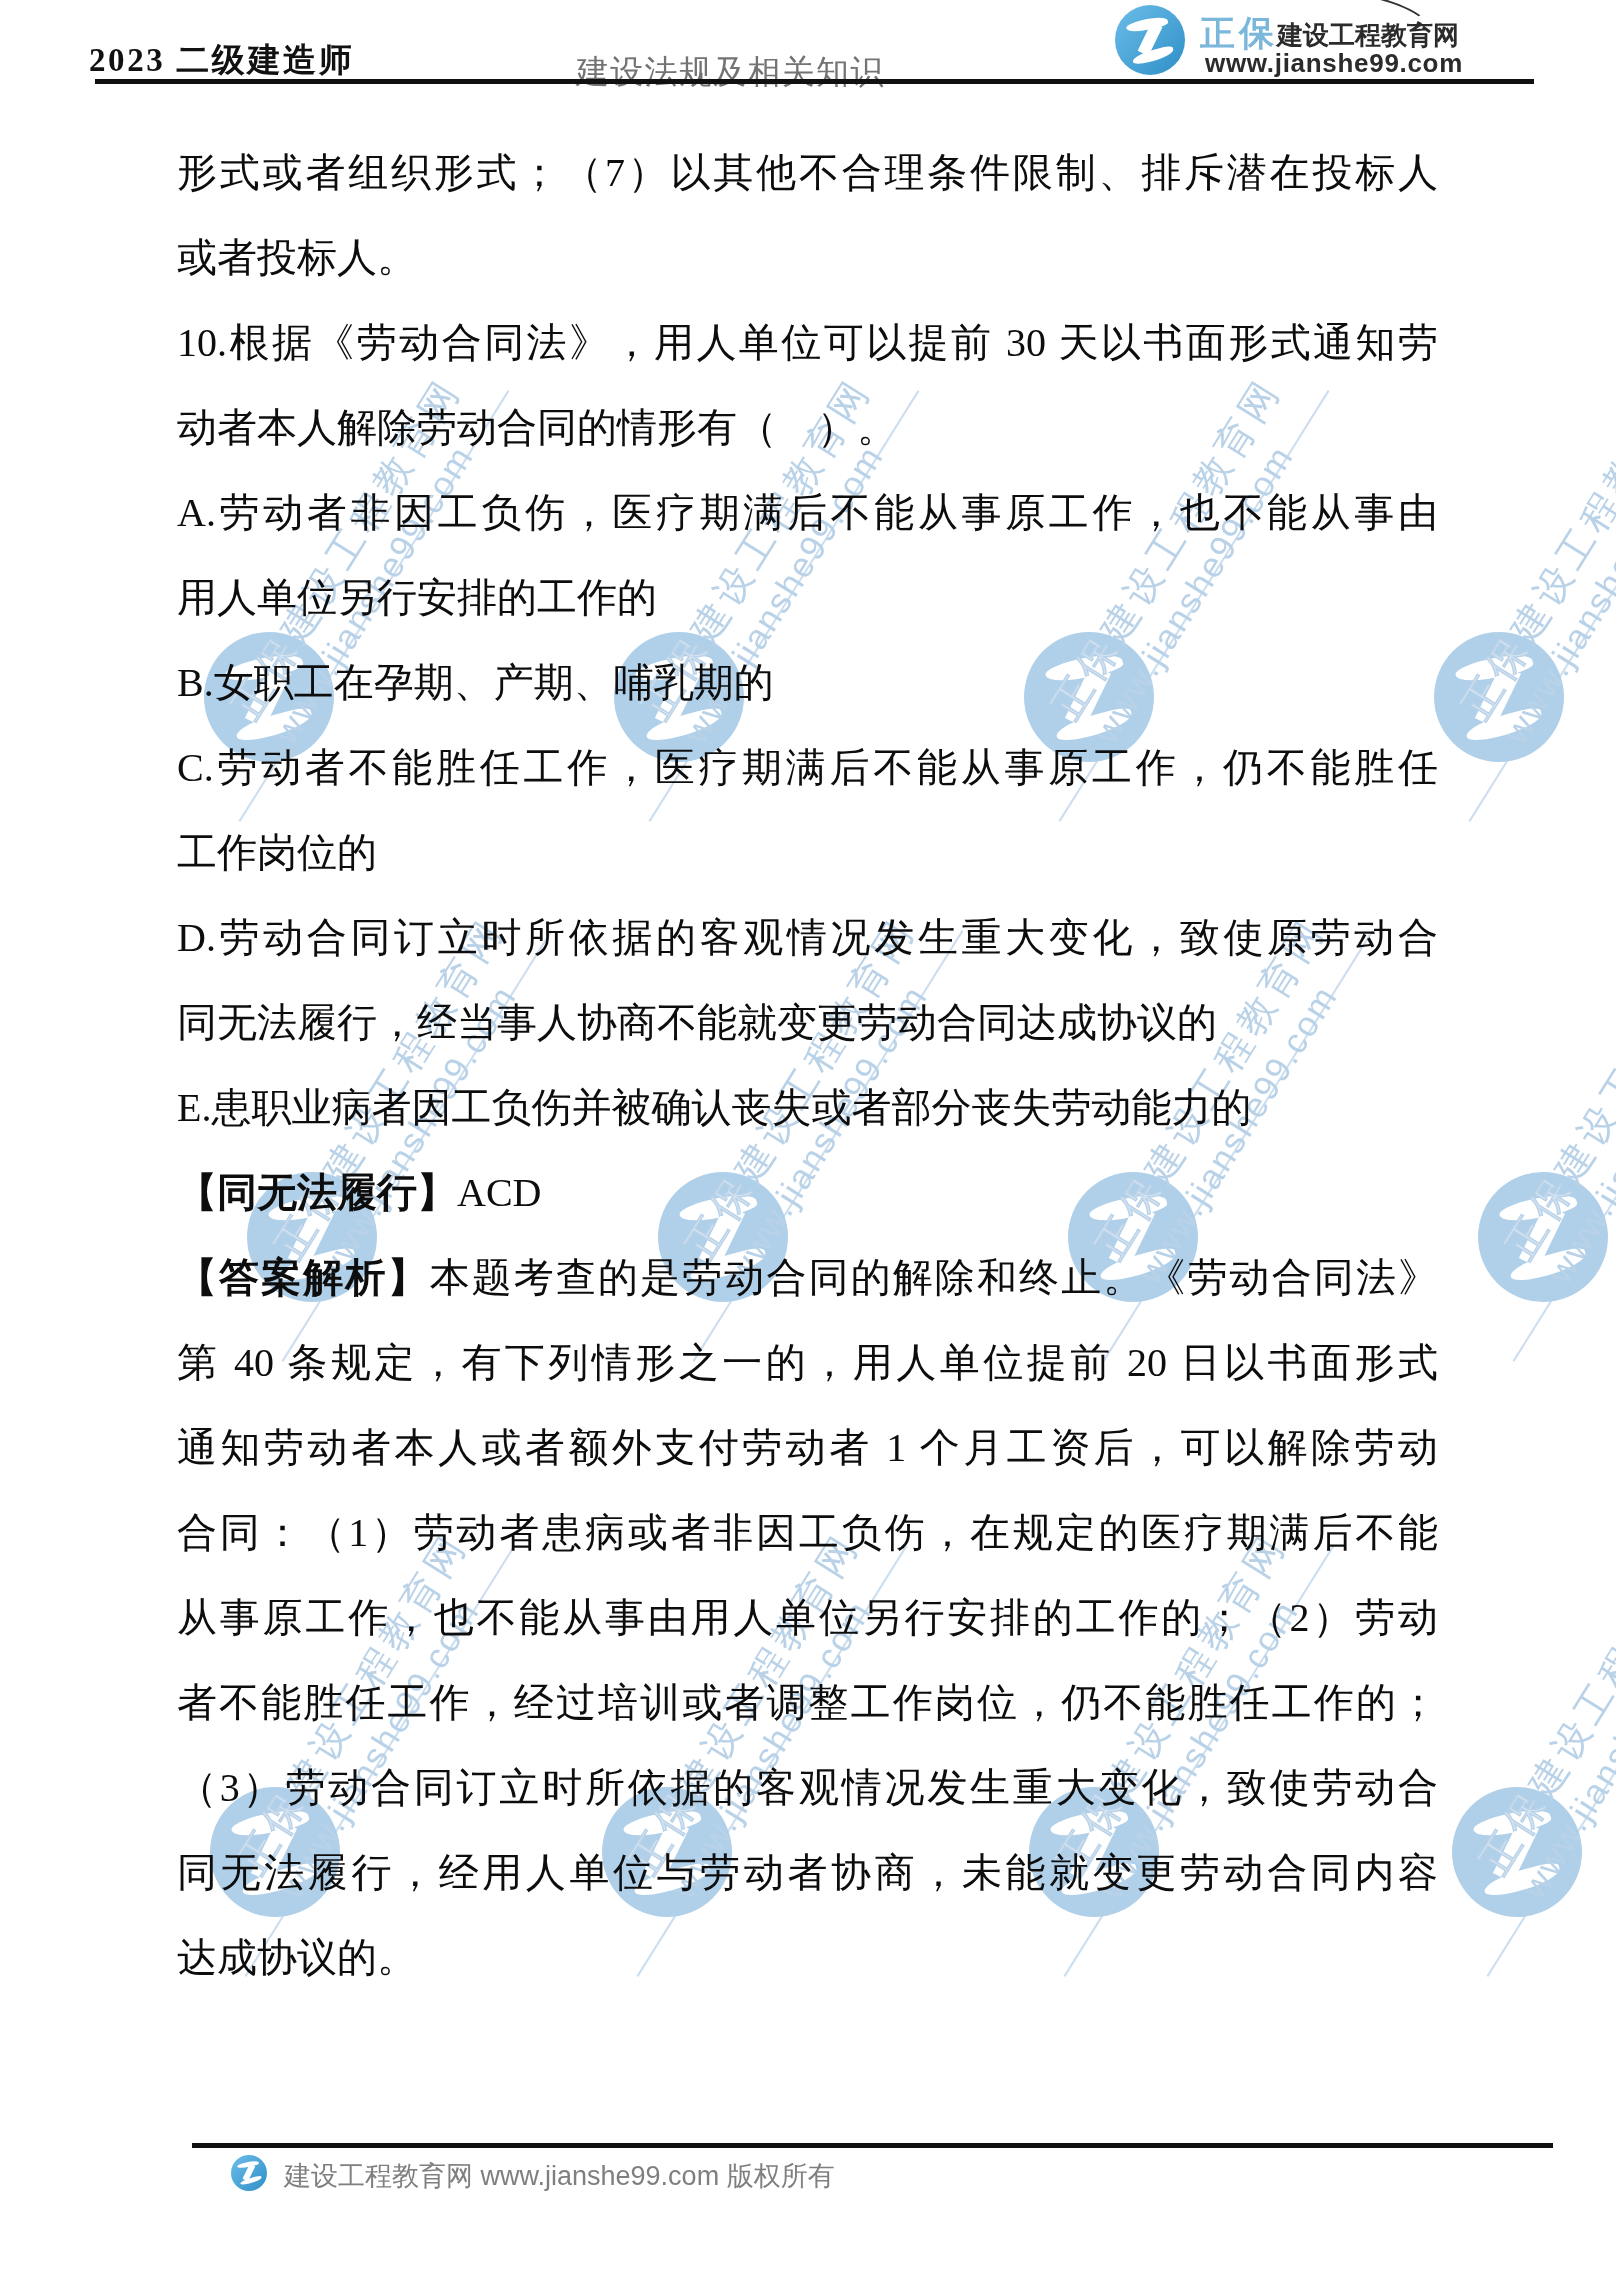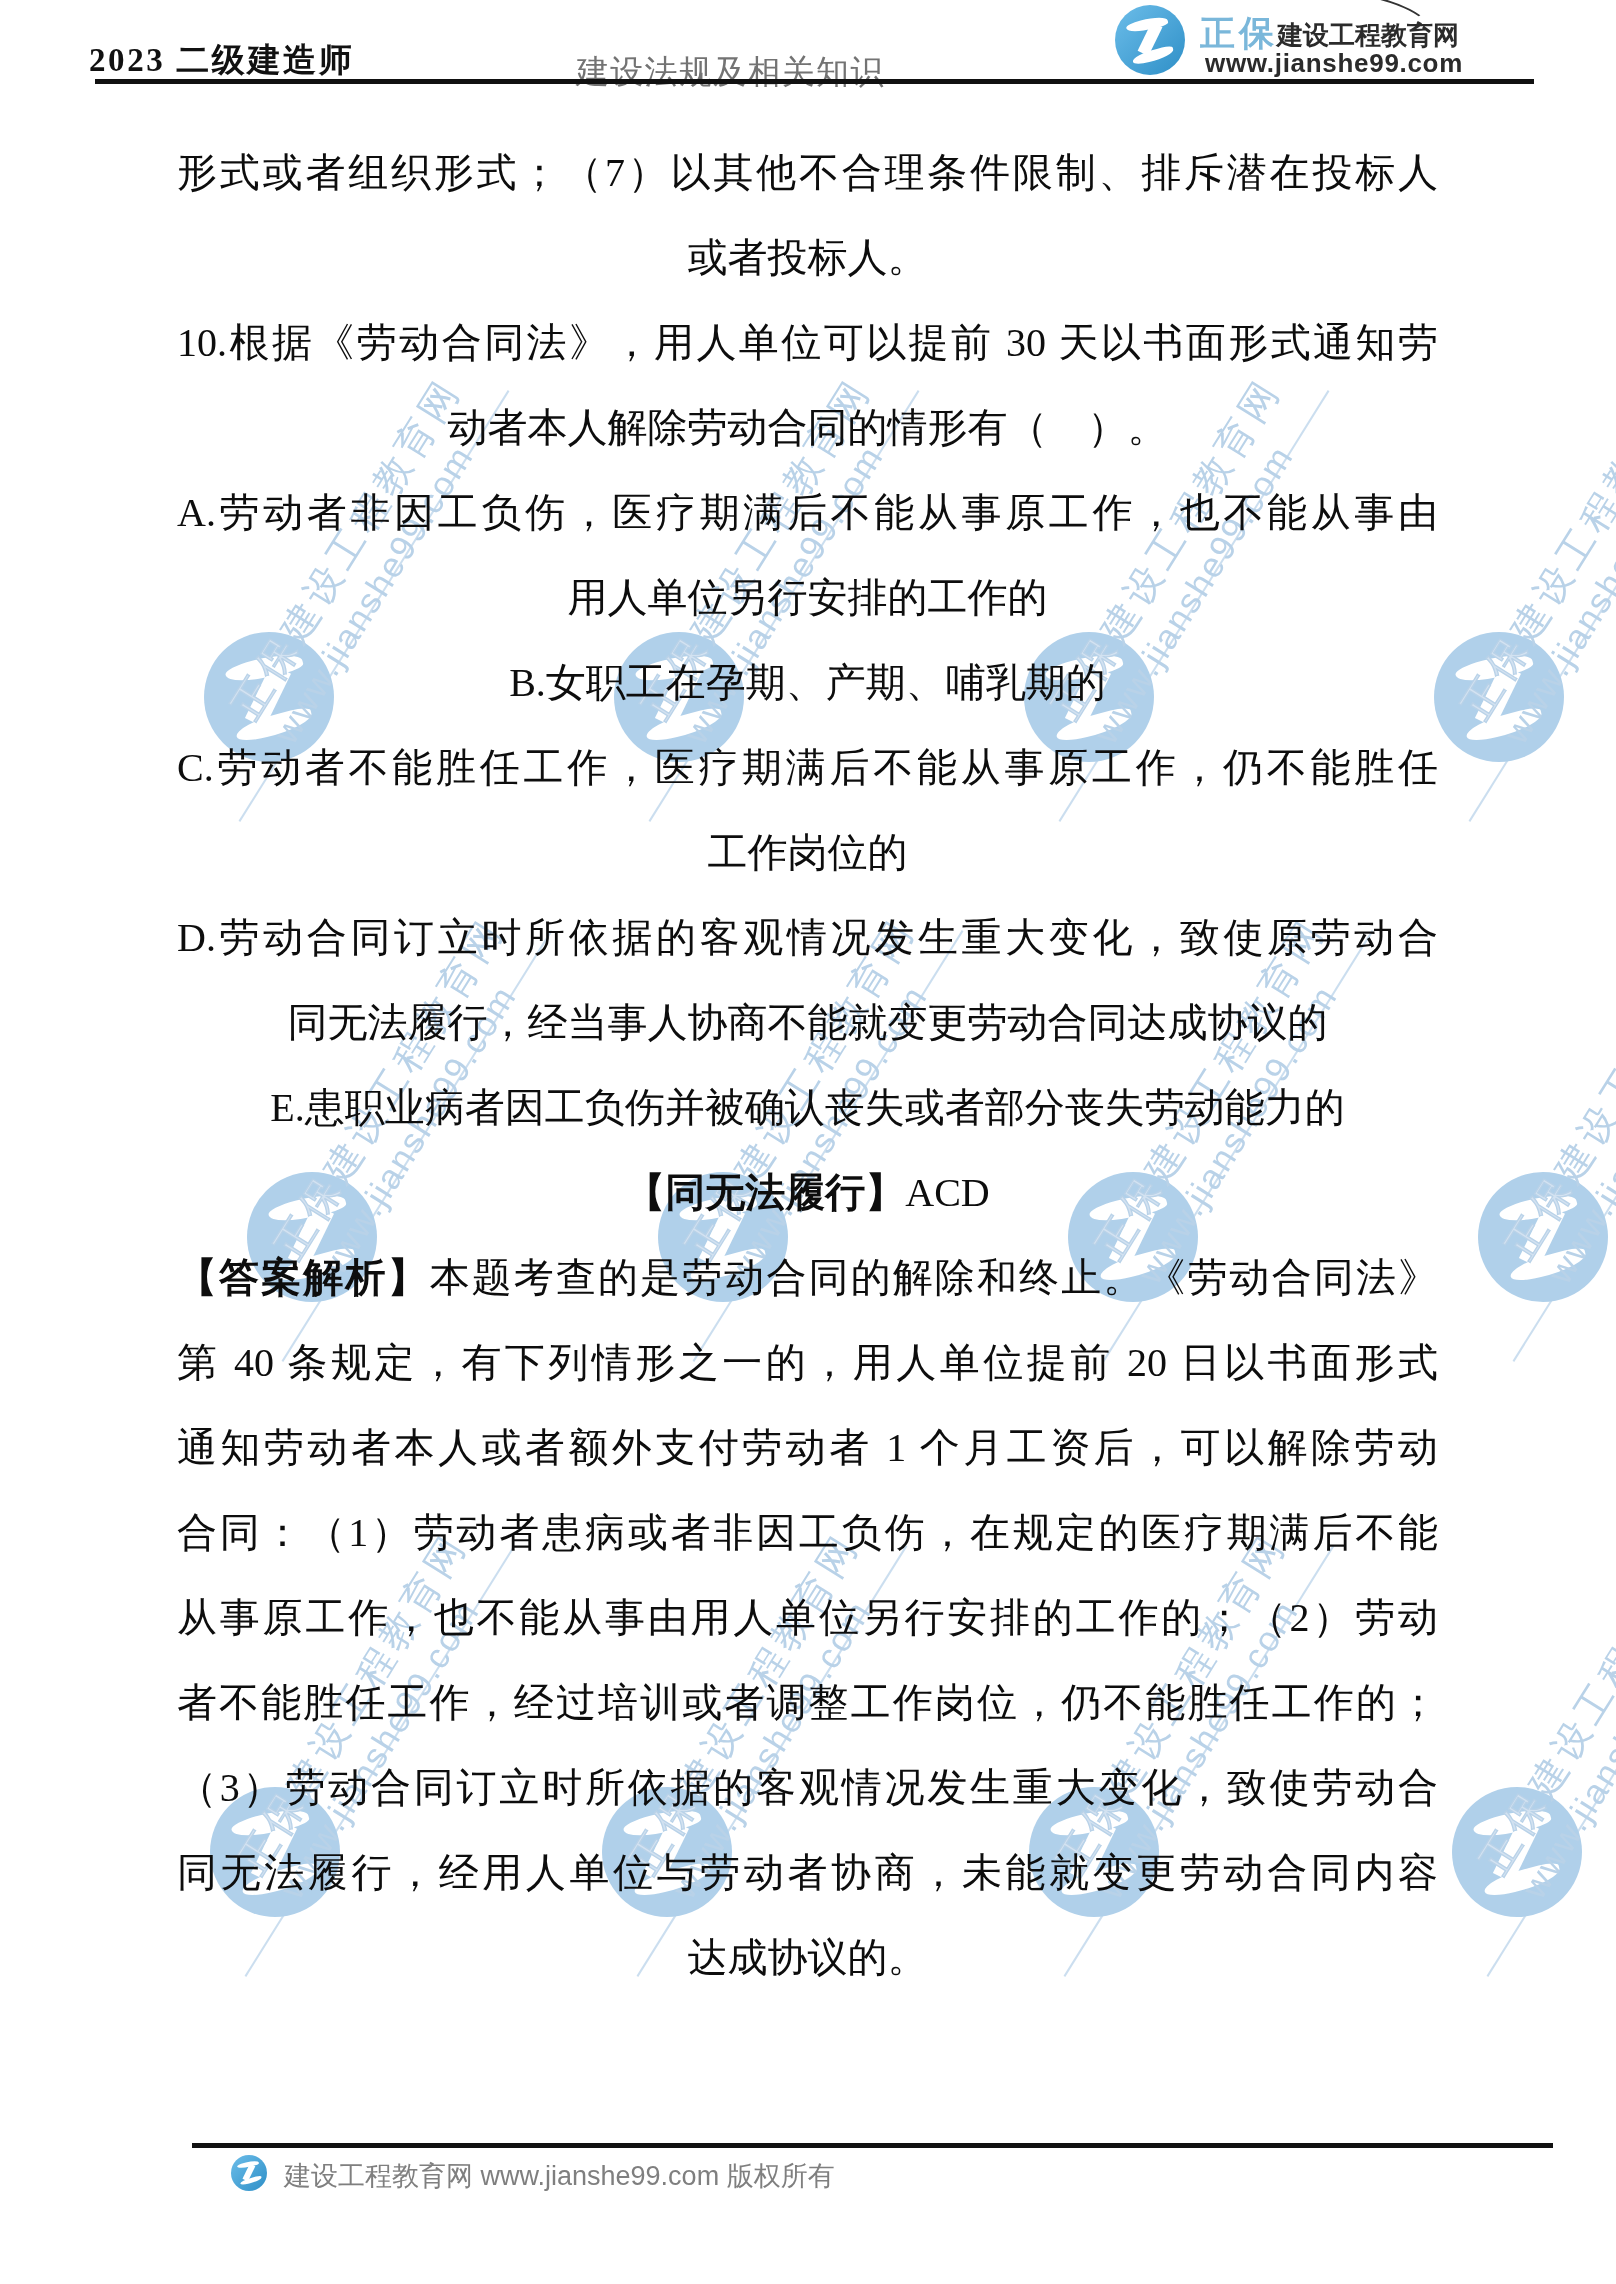--- a/index.html
+++ b/index.html
@@ -21,21 +21,21 @@
               color:#7ab7da;font-family:"Liberation Sans","DejaVu Sans",sans-serif;white-space:nowrap;}
   .logo-site{position:absolute;left:1277px;top:18px;font-size:26px;font-weight:bold;color:#2b2b2b;
              font-family:"Liberation Sans","DejaVu Sans",sans-serif;white-space:nowrap;}
   .logo-url{position:absolute;left:1205px;top:48px;font-size:26px;font-weight:bold;color:#2b2b2b;letter-spacing:0.7px;
             font-family:"Liberation Sans","DejaVu Sans",sans-serif;white-space:nowrap;}
   .logo-arc{position:absolute;left:1260px;top:-7.8px;width:169px;height:60px;border:2.6px solid #333;
             border-color:#333 transparent transparent transparent;border-radius:50%;transform:rotate(7deg);}
 
   
   .doc-body{position:absolute;left:177px;top:130px;width:1261px;font-size:40px;line-height:85px;z-index:2;}
-  .line{white-space:nowrap;text-align:center;}
+  .line{white-space:nowrap;}
   .line.fill{white-space:normal;text-align:justify;text-align-last:justify;}
   .line .b{font-weight:bold;}
 
   
   .wm-layer{position:absolute;inset:0;z-index:1;pointer-events:none;}
   .wm{position:absolute;width:130px;height:130px;}
   .wm-circle{position:absolute;left:0;top:0;width:130px;height:130px;border-radius:50%;background:#b0d0ea;}
   .wm-circle .z-top,.wm-circle .z-mid,.wm-circle .z-bot{background:#fff;}
   .wm-band{position:absolute;left:98px;top:26px;width:456px;transform:rotate(-58deg);transform-origin:left bottom;
            font-family:"Liberation Sans","DejaVu Sans",sans-serif;}

